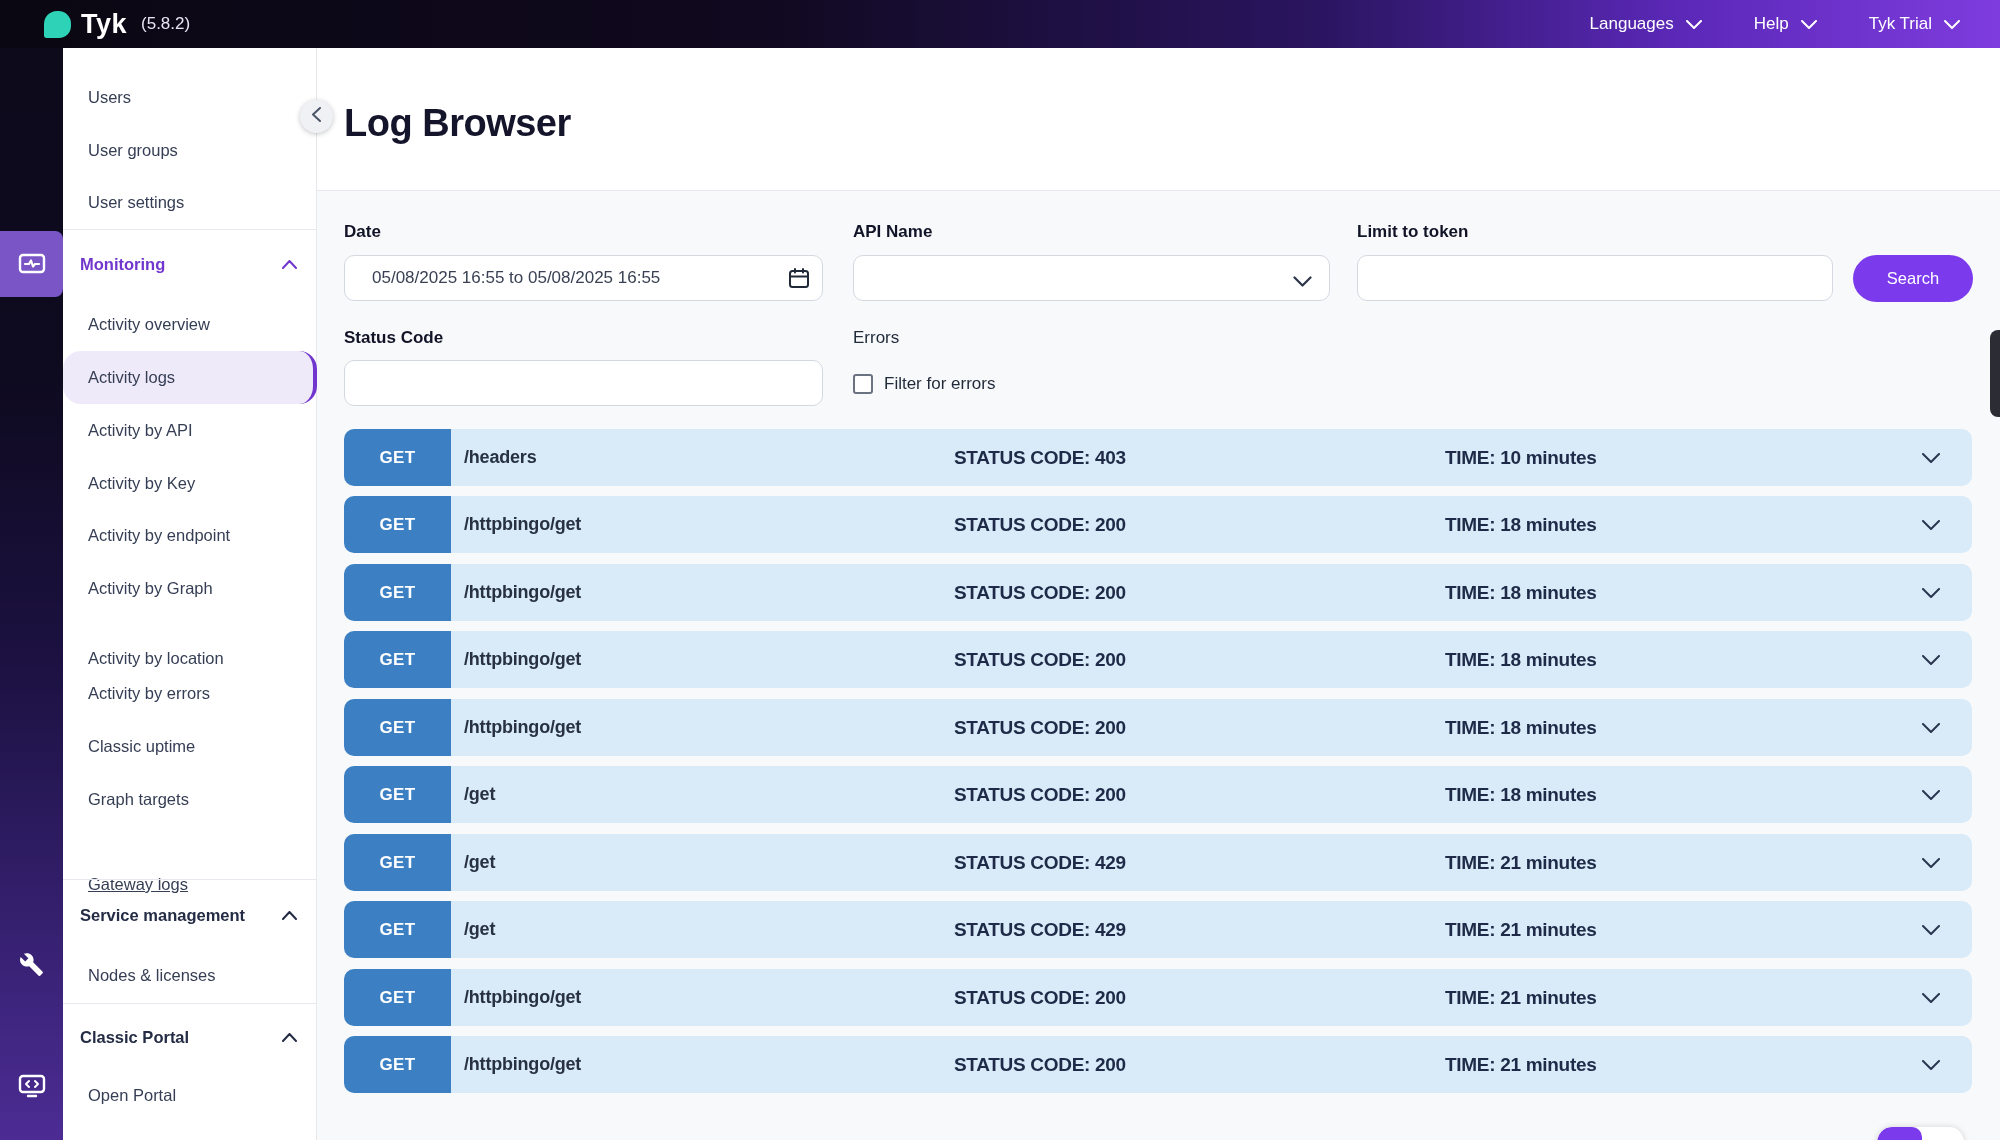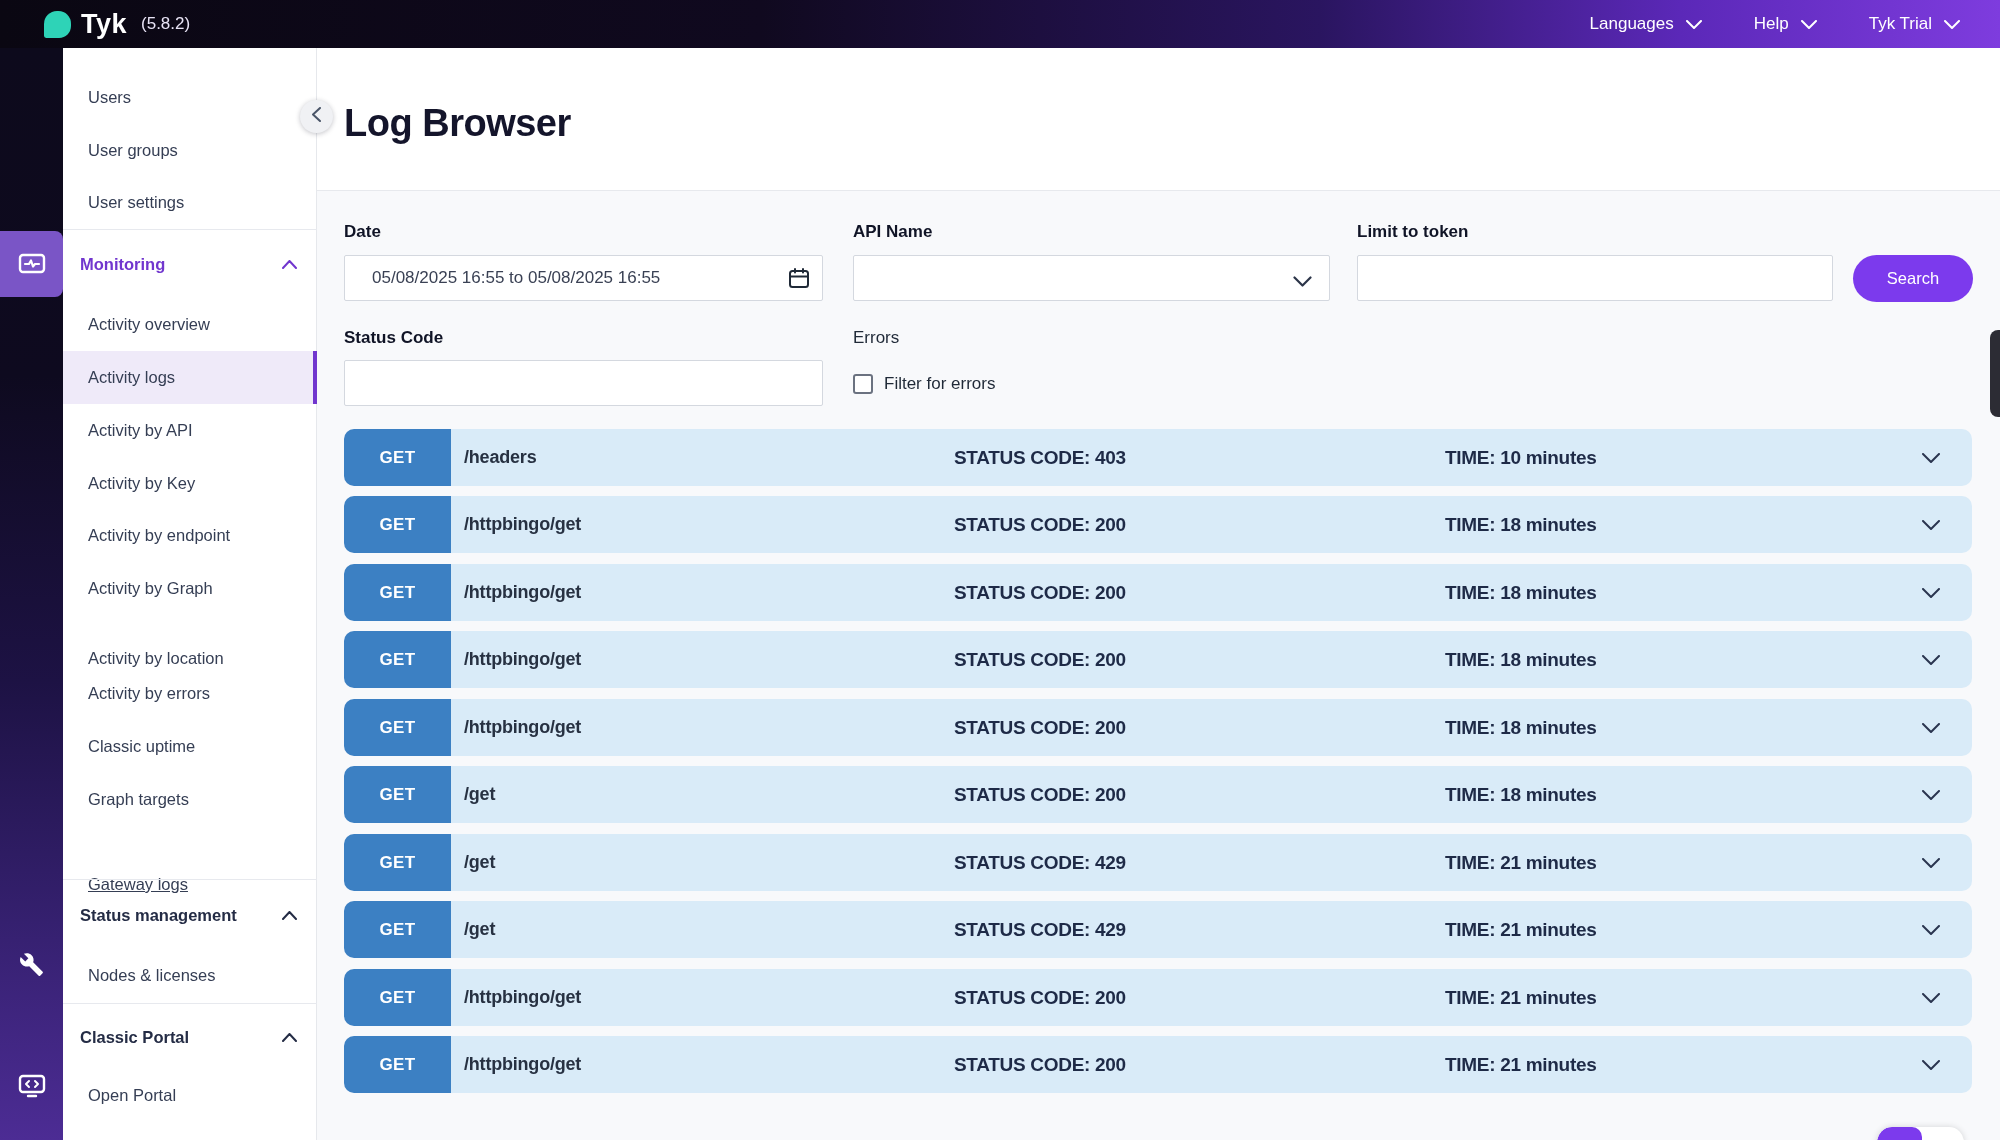--- a/index.html
+++ b/index.html
@@ -35,35 +35,35 @@
     position:absolute; left:63px; top:48px; width:254px; height:1092px;
     background:#FFFFFF; border-right:1px solid #E6E8EC;
   }
   .sb-item {
     position:absolute; left:0; width:254px; height:53px; line-height:53px;
     padding-left:25px; font-size:16.5px; color:#353E54; cursor:pointer;
     white-space:nowrap; overflow:hidden;
   }
   .sb-section { padding-left:17px; font-weight:700; color:#242C45; }
   .sb-section.purple { color:#7136CE; }
-  .sb-item.active { background:#EFEAF9; border-right:4px solid #7136CE; }
+  .sb-item.active { background:#EFEAF9; border-right:4px solid #7136CE;border-radius:18px; }
   .sb-chev { position:absolute; right:20px; top:0; height:53px; display:flex; align-items:center; }
   .sb-div { position:absolute; left:0; width:254px; height:1px; background:#E7E9EE; }
   .collapse-btn {
     position:absolute; left:237px; top:52px; width:33px; height:33px; border-radius:50%;
     background:#F0F1F4; box-shadow:0 1px 5px rgba(20,20,40,.25);
     display:flex; align-items:center; justify-content:center; cursor:pointer; z-index:5;
   }
   
   .main-header { position:absolute; left:317px; top:48px; width:1683px; height:143px; background:#FFFFFF; border-bottom:1px solid #E7E9ED; }
   .page-title { position:absolute; left:27px; top:54px; font-size:38px; font-weight:800; color:#14152B; letter-spacing:-.5px; }
   .field-label { position:absolute; font-size:17px; font-weight:700; color:#101426; }
   .field-label.light { font-weight:500; color:#1F2937; }
   .tk-input {
-    position:absolute; height:46px; background:#FFFFFF; border:1px solid #D4D8DF; border-radius:2px;
+    position:absolute; height:46px; background:#FFFFFF; border:1px solid #D4D8DF; border-radius:10px;
     font-family:"Liberation Sans",sans-serif; font-size:17px; color:#3A4154; padding:0 44px 0 27px; outline:none;
   }
   .tk-select { display:flex; align-items:center; cursor:pointer; }
   .inp-ico { position:absolute; top:267px; pointer-events:none; color:#1F2937; }
   .search-btn {
     position:absolute; left:1853px; top:255px; width:120px; height:47px; border:none; border-radius:24px;
     background:#7C3AED; color:#FFFFFF; font-family:"Liberation Sans",sans-serif; font-size:16.5px; font-weight:500; cursor:pointer;
   }
   .checkbox-row { position:absolute; left:853px; top:374px; display:flex; align-items:center; gap:11px; cursor:pointer; }
   .checkbox {
@@ -169,21 +169,21 @@
   <div class="sb-item" style="top:461px;"><span>Activity by endpoint</span></div>
   <div class="sb-item" style="top:514px;"><span>Activity by Graph</span></div>
   <div class="sb-item" style="top:584px;"><span>Activity by location</span></div>
   <div class="sb-item" style="top:619px;"><span>Activity by errors</span></div>
   <div class="sb-item" style="top:672px;"><span>Classic uptime</span></div>
   <div class="sb-item" style="top:725px;"><span>Graph targets</span></div>
   <div class="sb-item" style="top:810px;text-decoration:underline;"><span>Gateway logs</span></div>
   <div class="sb-div" style="top:831px;"></div>
 
   <div class="sb-item sb-section" style="top:841px;">
-    <span>Status management</span>
+    <span>Service management</span>
     <span class="sb-chev">
       <svg width="15" height="9" viewBox="0 0 15 9">
           <polyline points="1,8 7.5,1 14,8" fill="none" stroke="#242C45" stroke-width="2" stroke-linecap="round" stroke-linejoin="round"></polyline>
         </svg>
     </span>
   </div>
   <div class="sb-item" style="top:901px;"><span>Nodes &amp; licenses</span></div>
   <div class="sb-div" style="top:955px;"></div>
 
   <div class="sb-item sb-section" style="top:963px;">

